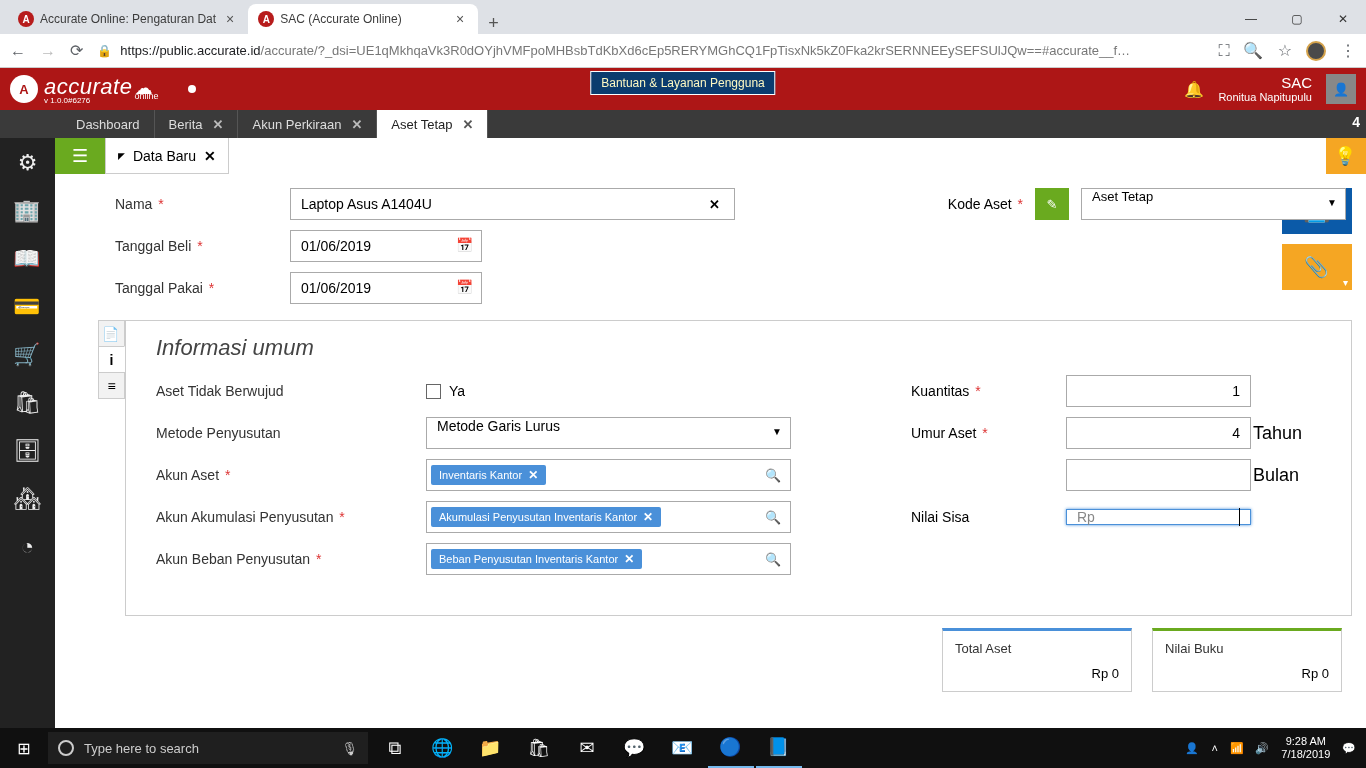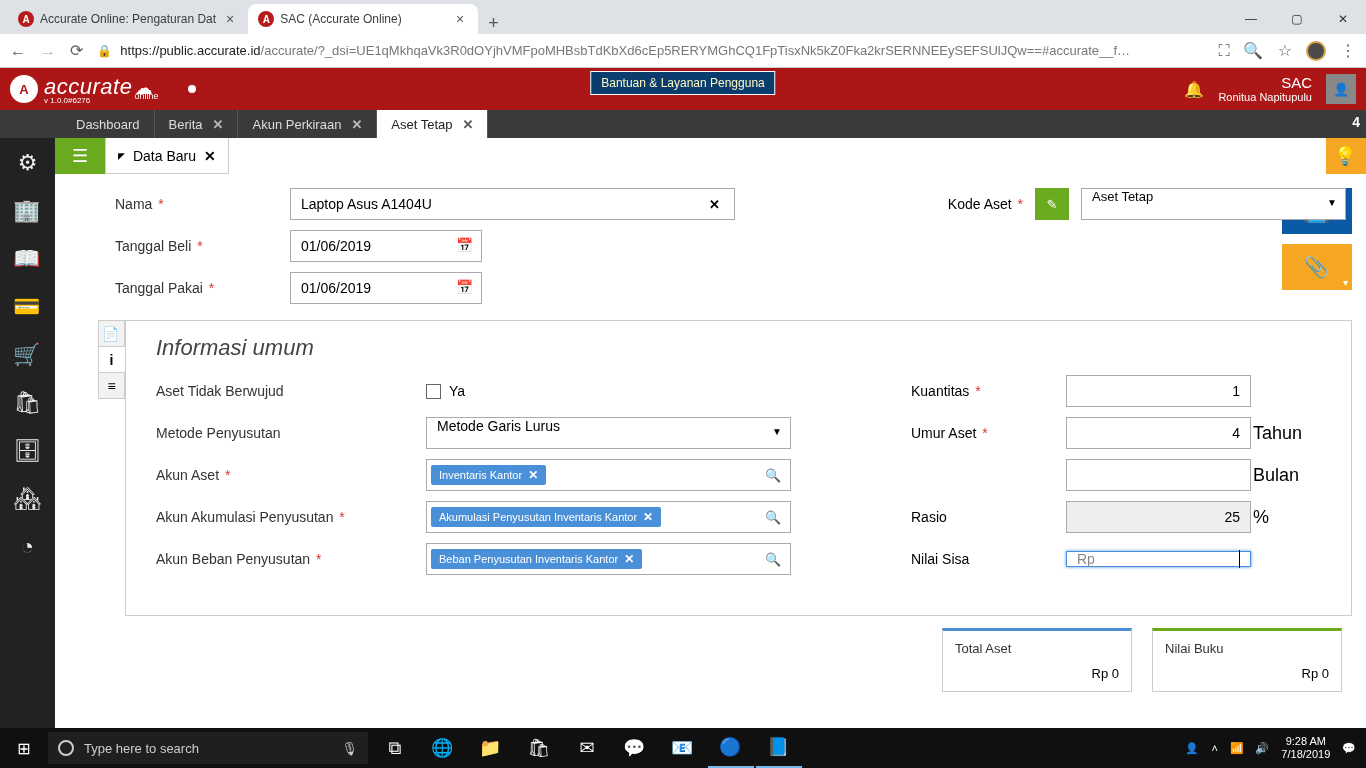--- a/index.html
+++ b/index.html
@@ -319,25 +319,20 @@
             <div class="rlabel"><span>Umur Aset</span> <span class="req">*</span></div>
             <input class="num-input" value="4" style="">
             <span class="unit">Tahun</span>
           </div>
           <div class="info-row">
             <div class="rlabel"></div>
             <input class="num-input" value="" style="">
             <span class="unit">Bulan</span>
           </div>
           <div class="info-row">
-            <div class="rlabel">Rasio</div>
-            <input class="num-input ro" readonly="" value="25" style="">
-            <span class="unit">%</span>
-          </div>
-          <div class="info-row">
             <div class="rlabel">Nilai Sisa</div>
             <div class="rp-input">
               <span>Rp</span>
               <span class="cursor-bar"></span>
             </div>
           </div>
         </div>
       </div>
     </div>
 

